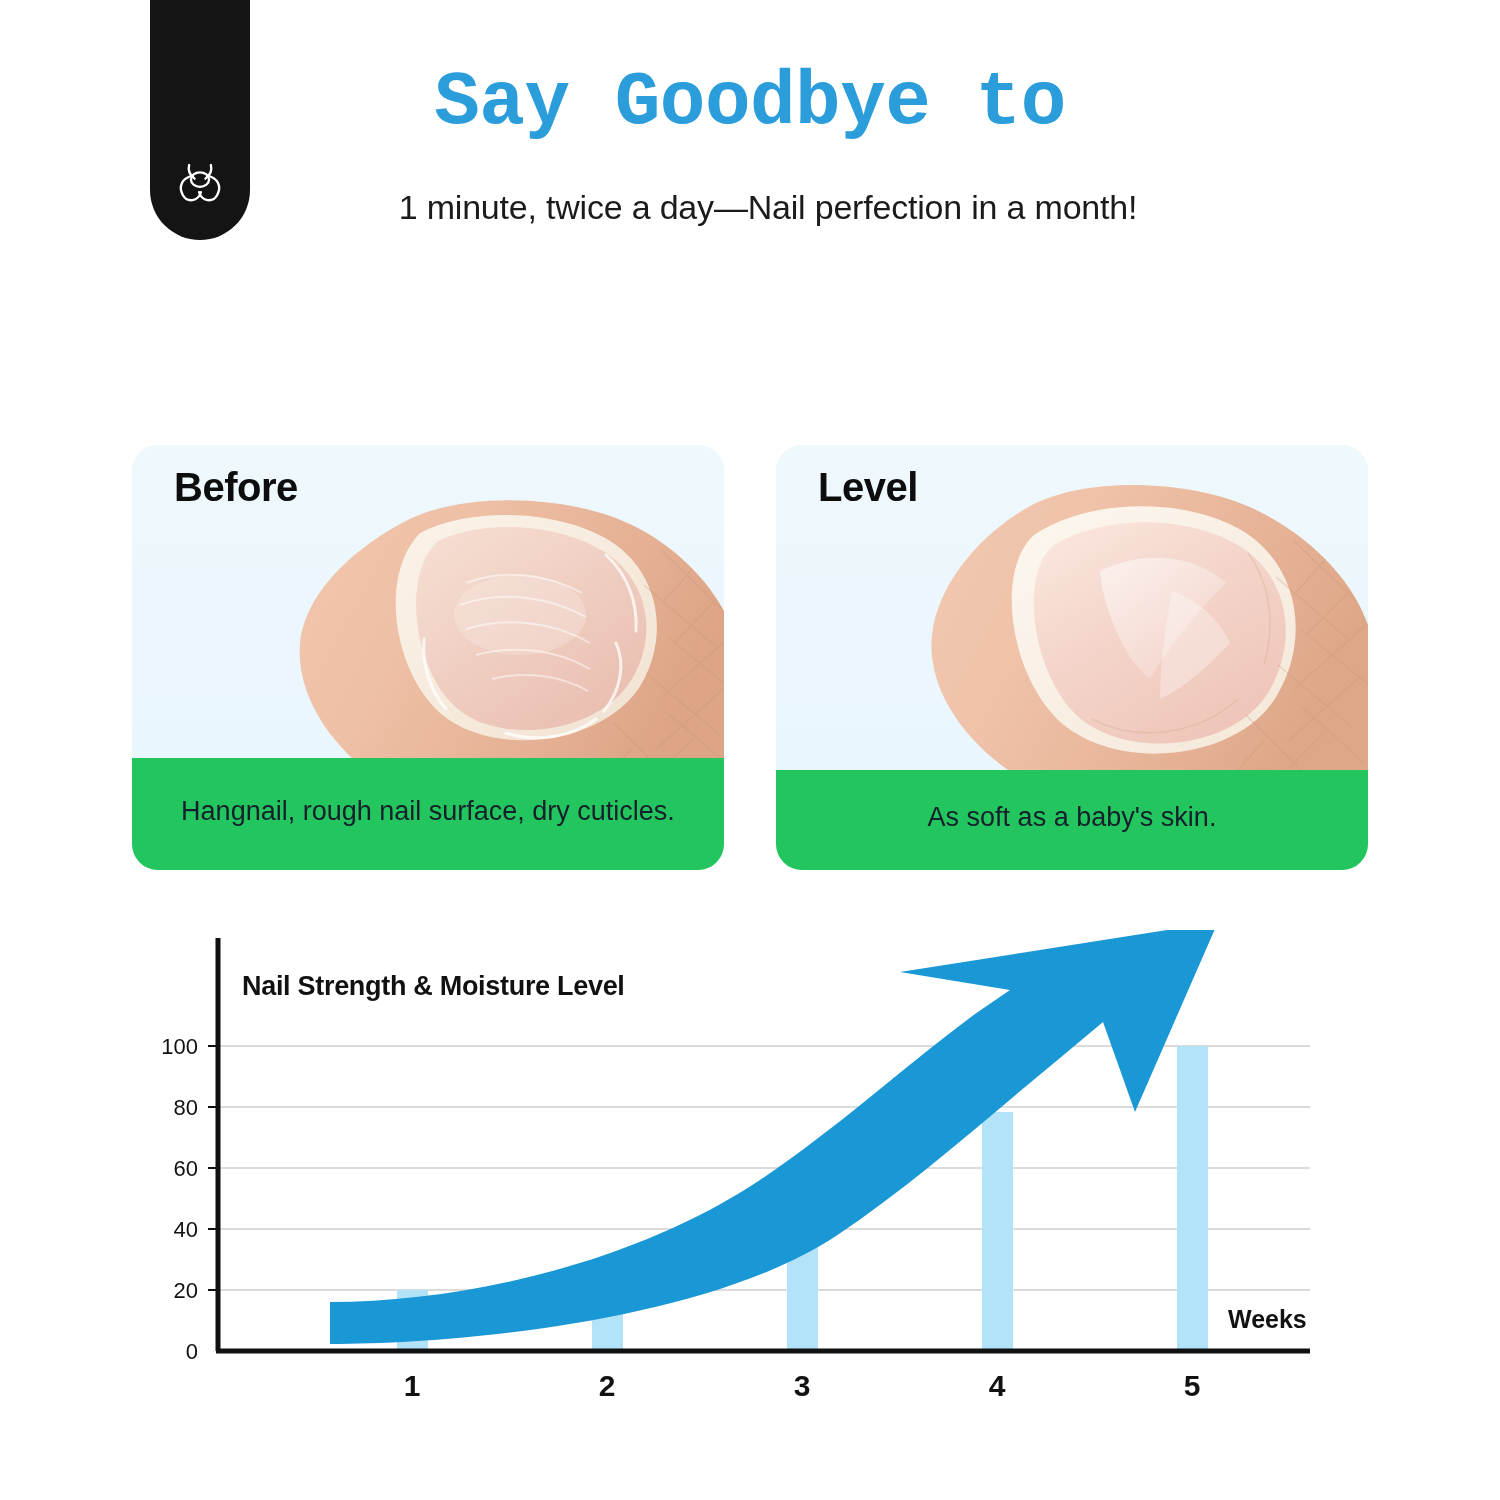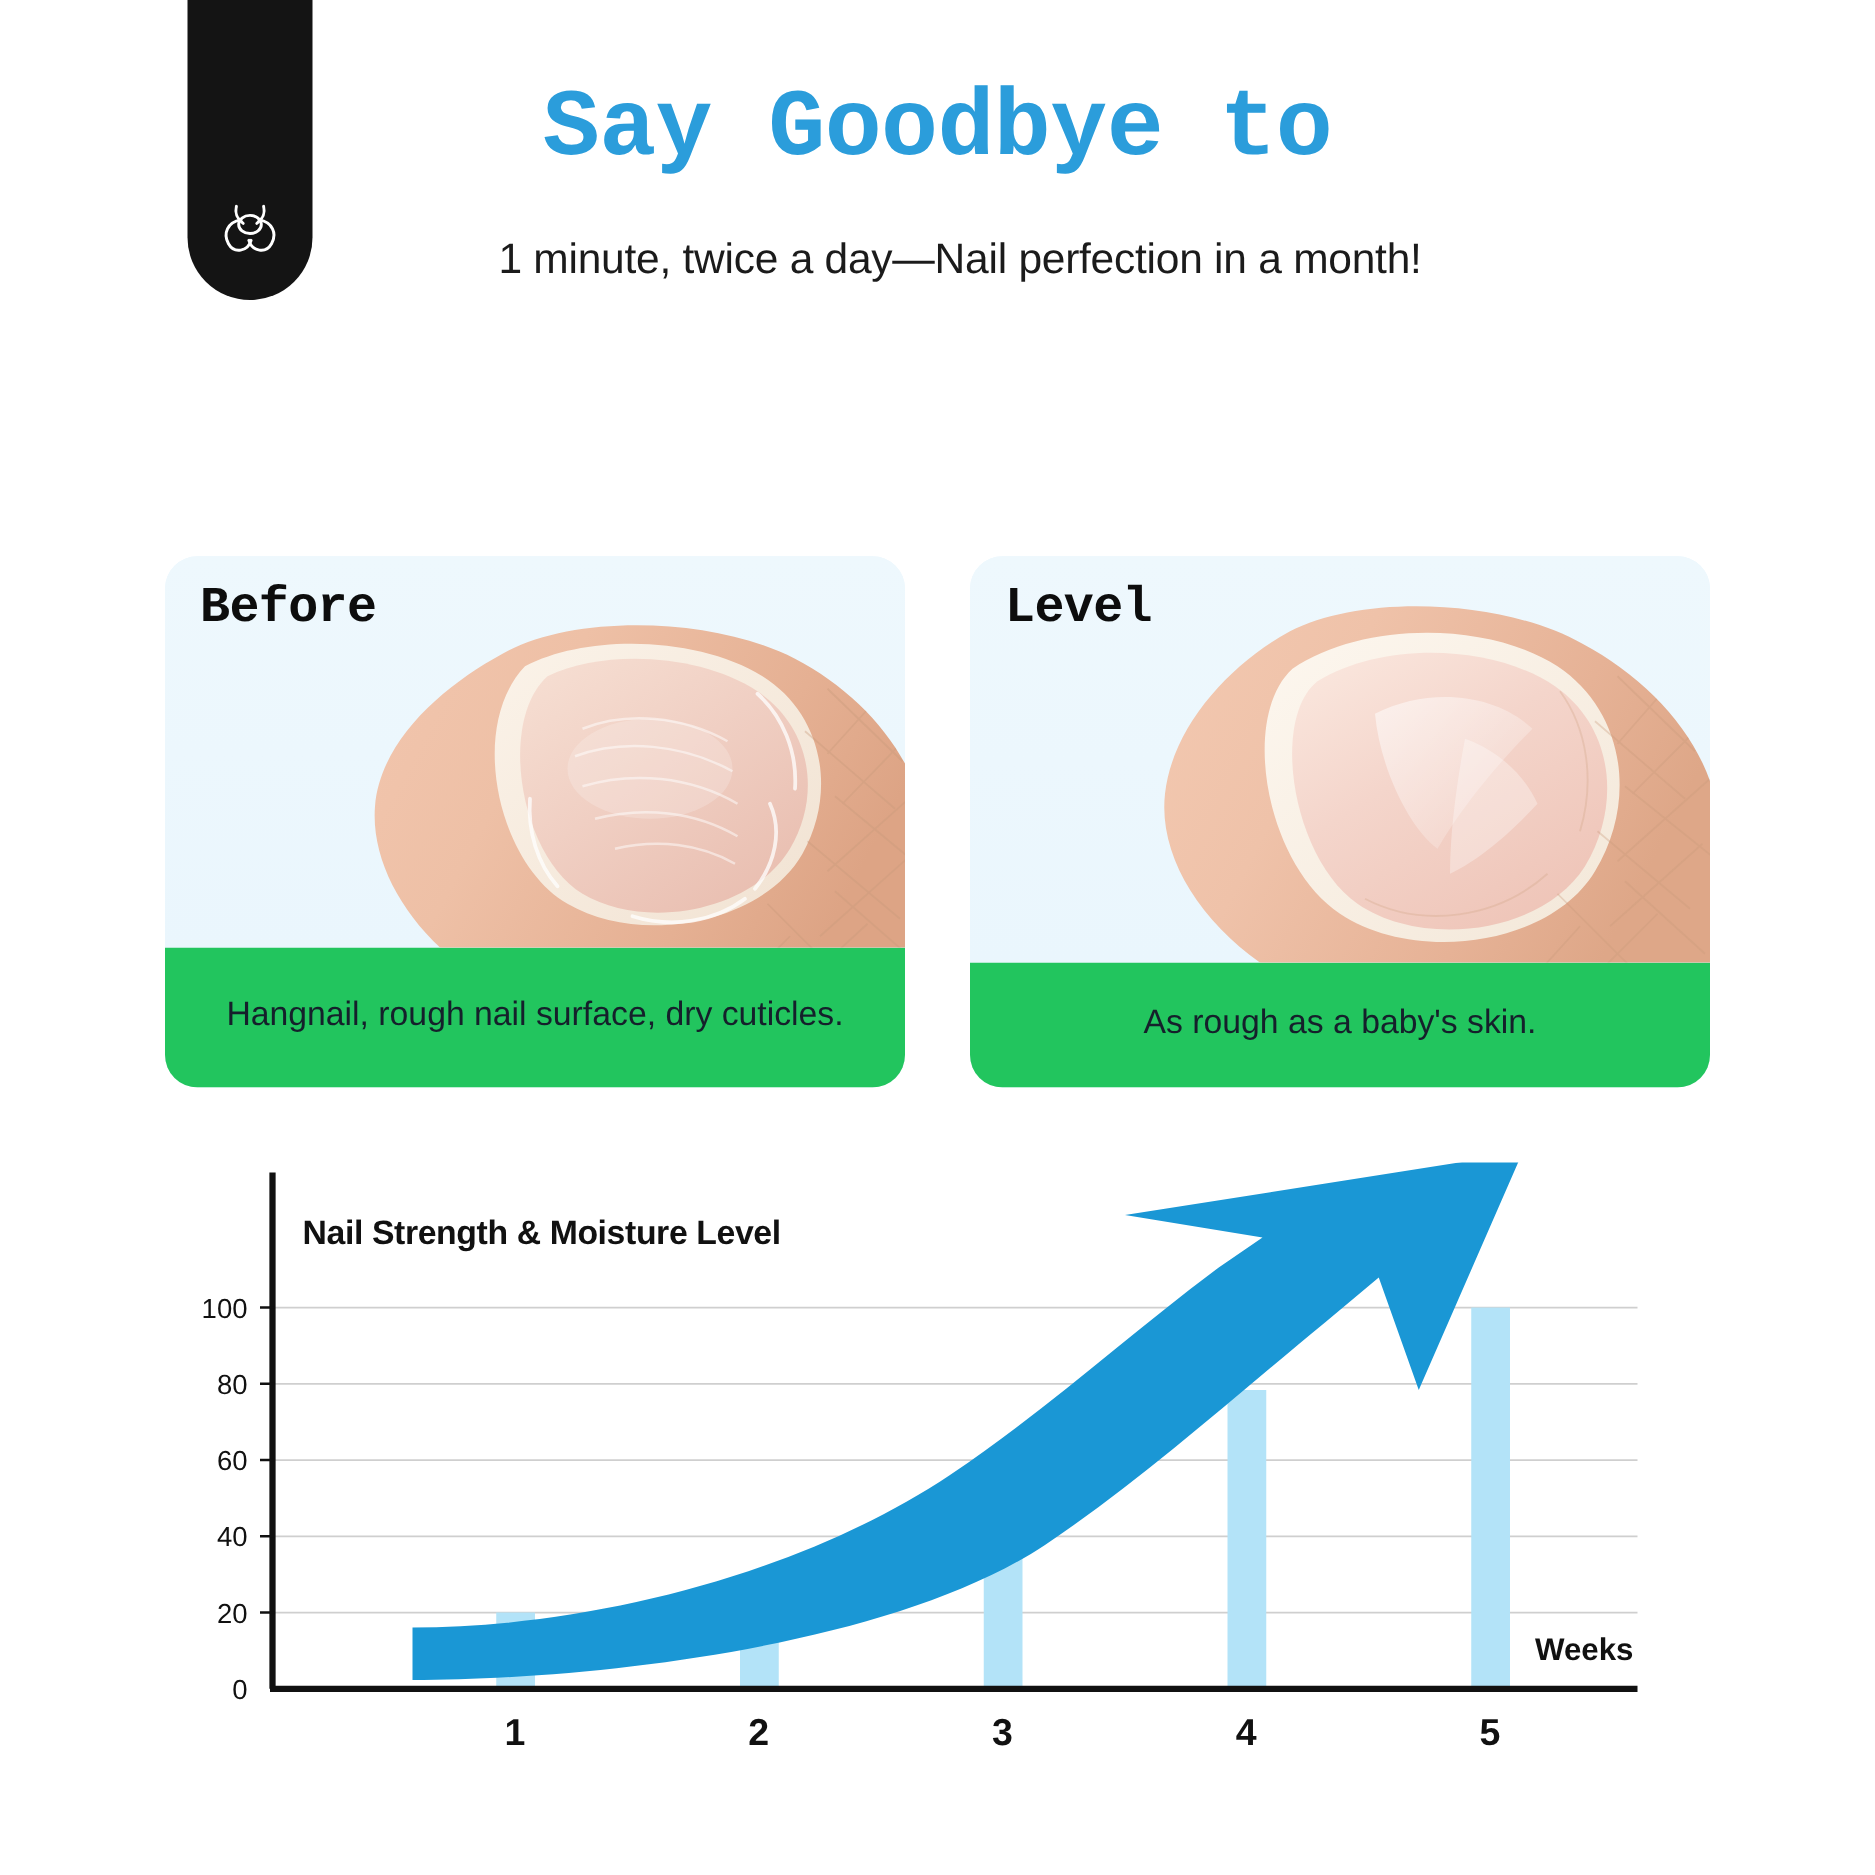--- a/index.html
+++ b/index.html
@@ -82,28 +82,27 @@
     flex-direction: column;
   }
   .card-photo {
     position: relative;
     flex: 1 1 auto;
     overflow: hidden;
     background: linear-gradient(180deg, #eef8fd 0%, #eaf6fd 100%);
   }
   .card-label {
     position: absolute;
-    left: 28px;
+    left: 42px;
     top: 20px;
     z-index: 5;
     font-size: 40px;
     font-weight: bold;
     color: #0d0d0d;
     letter-spacing: -0.5px;
-    font-family: Liberation Mono, monospace;
   }
   .card-caption {
     flex: 0 0 100px;
     background: #22c55e;
     display: flex;
     align-items: center;
     justify-content: center;
     text-align: center;
     font-size: 27px;
     line-height: 1.28;
@@ -288,21 +287,21 @@
               <path d="M446 48 L390 112"></path>
             <path d="M470 84 L402 152"></path>
               <path d="M464 140 L390 206"></path>
             <path d="M458 192 L384 258"></path>
               <path d="M422 248 L370 300"></path>
             <path d="M360 258 L322 300"></path>
           </g>
         </g>
       </svg>
     </div>
-    <div class="card-caption">As rough as a baby's skin.</div>
+    <div class="card-caption">As soft as a baby's skin.</div>
   </div>
 </div>
 
 <div id="chart">
   <svg id="chart-svg" width="1500" height="500" viewBox="0 0 1500 500">
 
     <g stroke="#cfcfcf" stroke-width="1.4">
       <line x1="218" y1="116" x2="1310" y2="116"></line>
       <line x1="218" y1="177" x2="1310" y2="177"></line>
       <line x1="218" y1="238" x2="1310" y2="238"></line>

